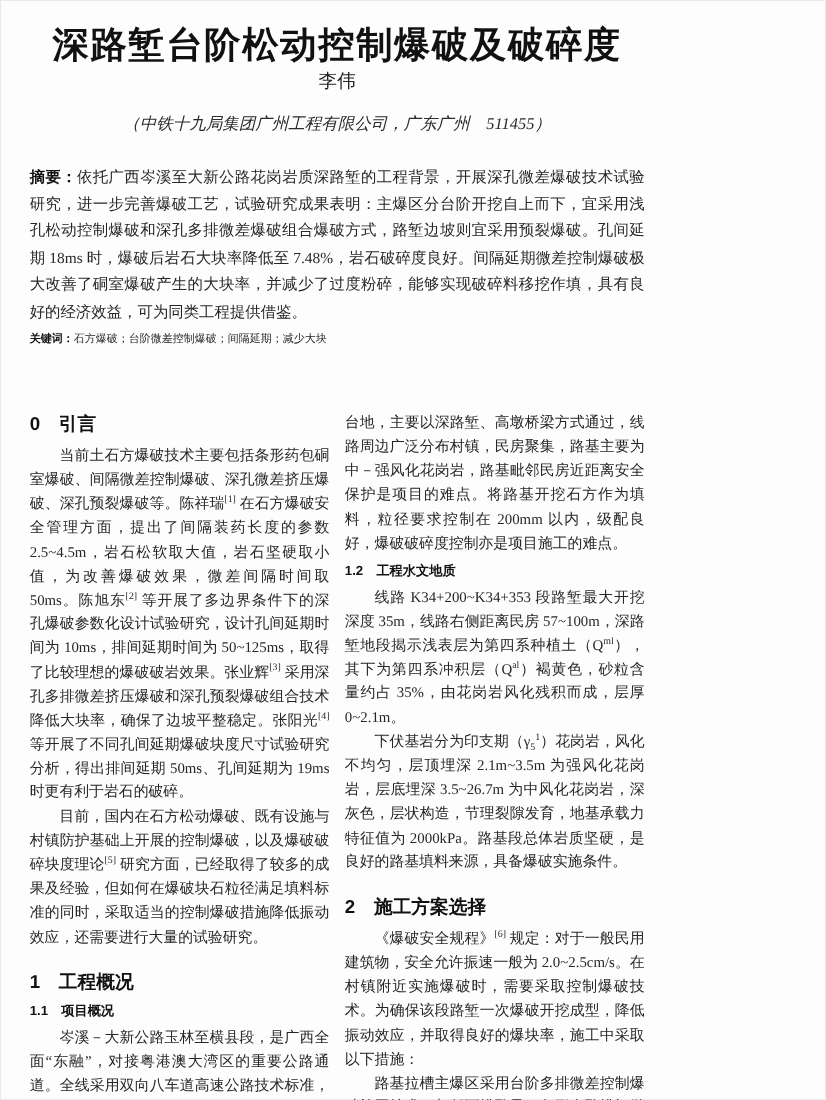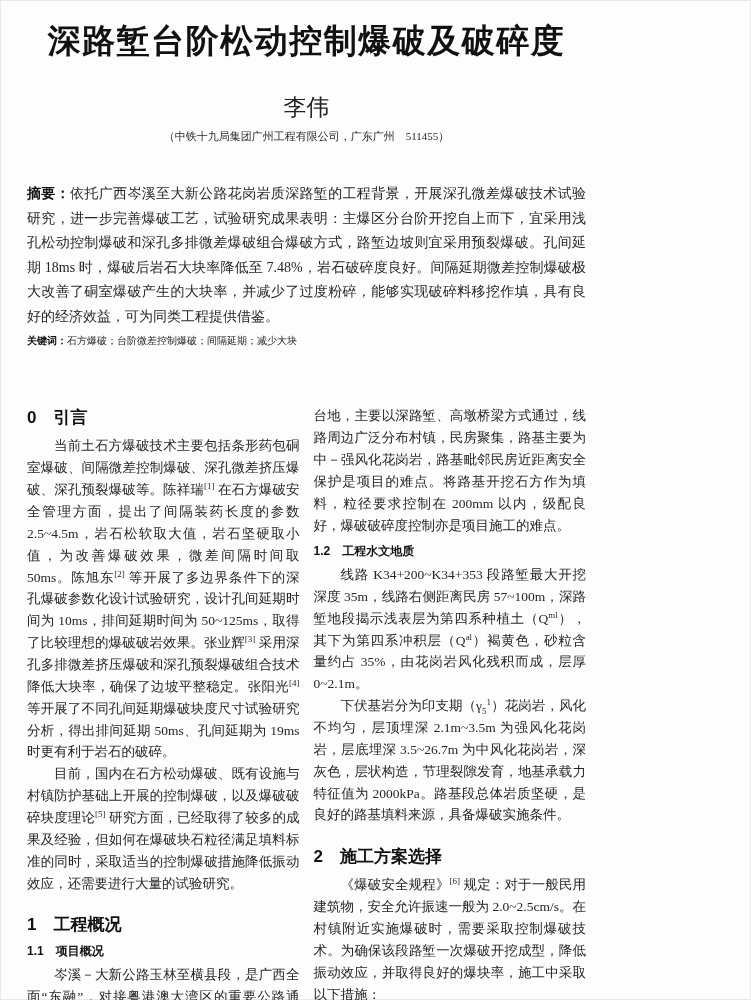--- a/index.html
+++ b/index.html
@@ -21,32 +21,32 @@
     font-family:"Liberation Sans","DejaVu Sans",sans-serif;
     font-weight:700;
     font-size:33px;
     line-height:1.27;
     letter-spacing:1.5px;
     color:#111;
     margin-top:4px;
   }
   .author{
     text-align:center;
-    font-size:23px;
-    margin-top:30px;
+    font-size:17px;
     color:#222;
   }
   .affiliation{
     text-align:center;
-    font-size:11px;
-    margin-top:6px;
+    font-size:15px;
+    margin-top:18px;
     color:#2a2a2a;
+    font-style:italic;
   }
   .abstract{
-    margin-top:37px;
+    margin-top:26px;
     font-size:14px;
     line-height:1.76;
     text-align:justify;
     color:#262626;
   }
   .abstract .lbl{
     font-family:"Liberation Sans","DejaVu Sans",sans-serif;
     font-weight:700;
     color:#111;
   }

